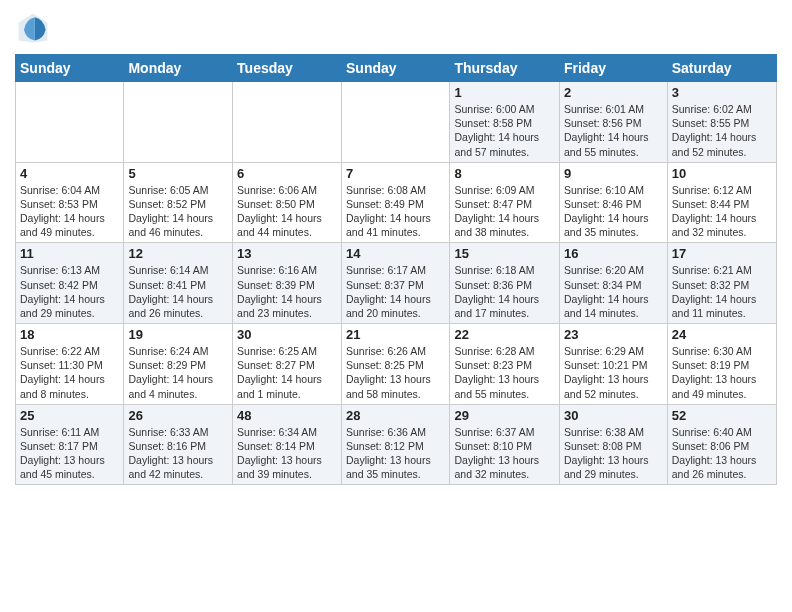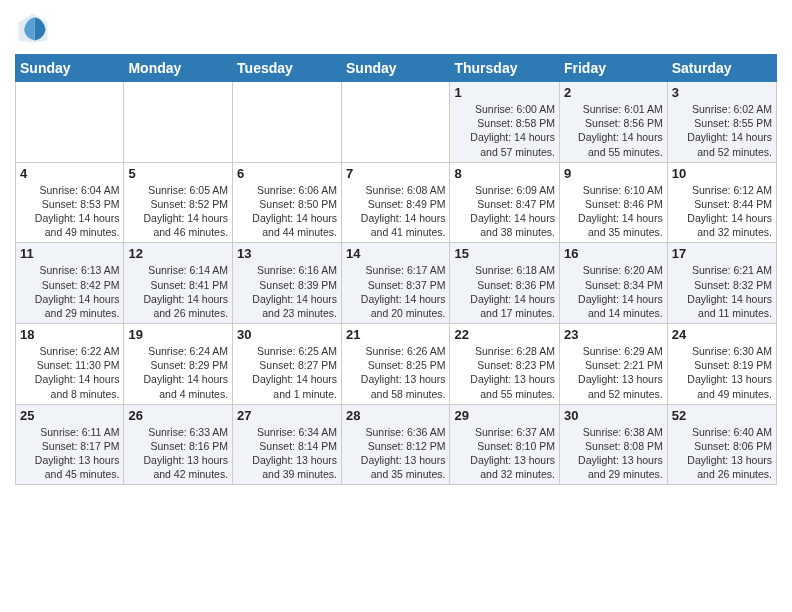--- a/index.html
+++ b/index.html
@@ -78,21 +78,20 @@
     .day-num {
       font-weight: bold;
       font-size: 13px;
       color: #222;
       margin-bottom: 2px;
     }
     .cell-text {
       color: #333;
       line-height: 1.35;
       font-size: 10.5px;
-      text-align: right;
     }
     .empty-cell {
       background: #fff !important;
     }
   </style>
 </head>
 <body>
 
 <div class="header">
   <div class="logo">
@@ -288,21 +287,21 @@
         <td>
           <div class="day-num">22</div>
           <div class="cell-text">Sunrise: 6:28 AM
 Sunset: 8:23 PM
 Daylight: 13 hours
 and 55 minutes.</div>
         </td>
         <td>
           <div class="day-num">23</div>
           <div class="cell-text">Sunrise: 6:29 AM
-Sunset: 2:21 PM
+Sunset: 10:21 PM
 Daylight: 13 hours
 and 52 minutes.</div>
         </td>
         <td>
           <div class="day-num">24</div>
           <div class="cell-text">Sunrise: 6:30 AM
 Sunset: 8:19 PM
 Daylight: 13 hours
 and 49 minutes.</div>
         </td>
@@ -316,21 +315,21 @@
 and 45 minutes.</div>
         </td>
         <td>
           <div class="day-num">26</div>
           <div class="cell-text">Sunrise: 6:33 AM
 Sunset: 8:16 PM
 Daylight: 13 hours
 and 42 minutes.</div>
         </td>
         <td>
-          <div class="day-num">27</div>
+          <div class="day-num">48</div>
           <div class="cell-text">Sunrise: 6:34 AM
 Sunset: 8:14 PM
 Daylight: 13 hours
 and 39 minutes.</div>
         </td>
         <td>
           <div class="day-num">28</div>
           <div class="cell-text">Sunrise: 6:36 AM
 Sunset: 8:12 PM
 Daylight: 13 hours

